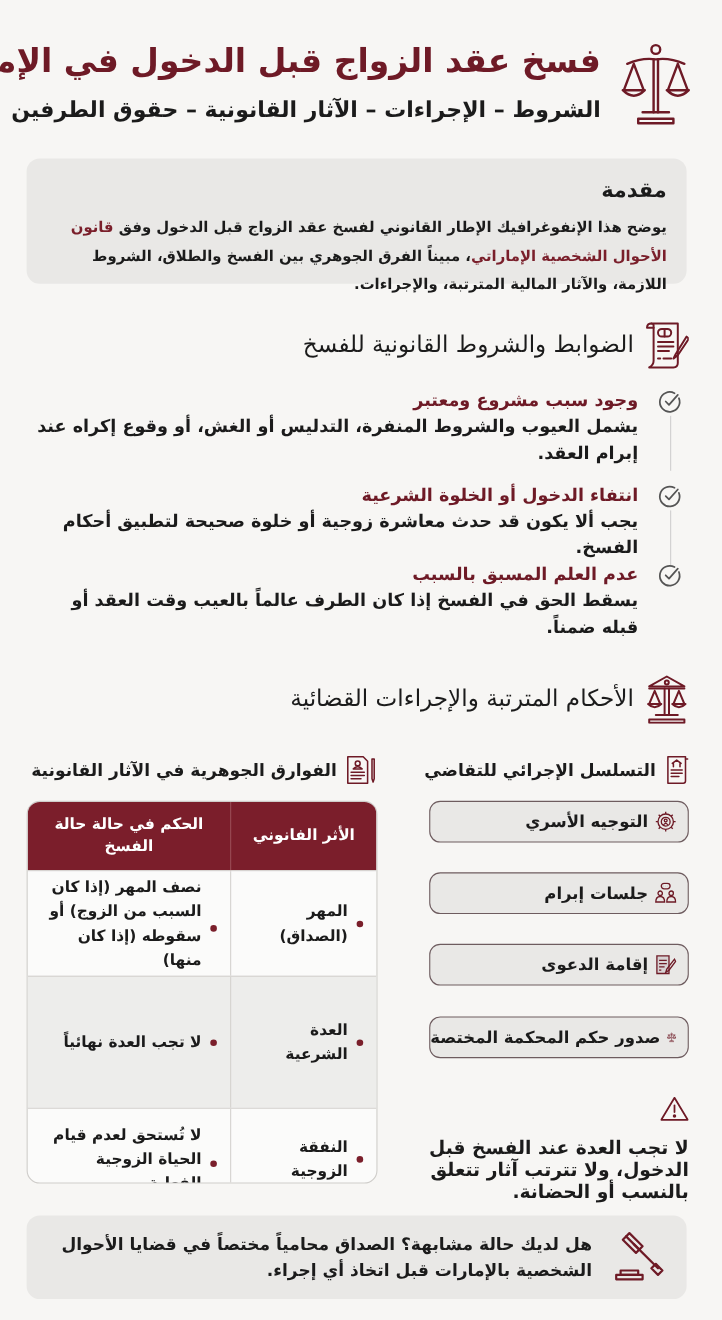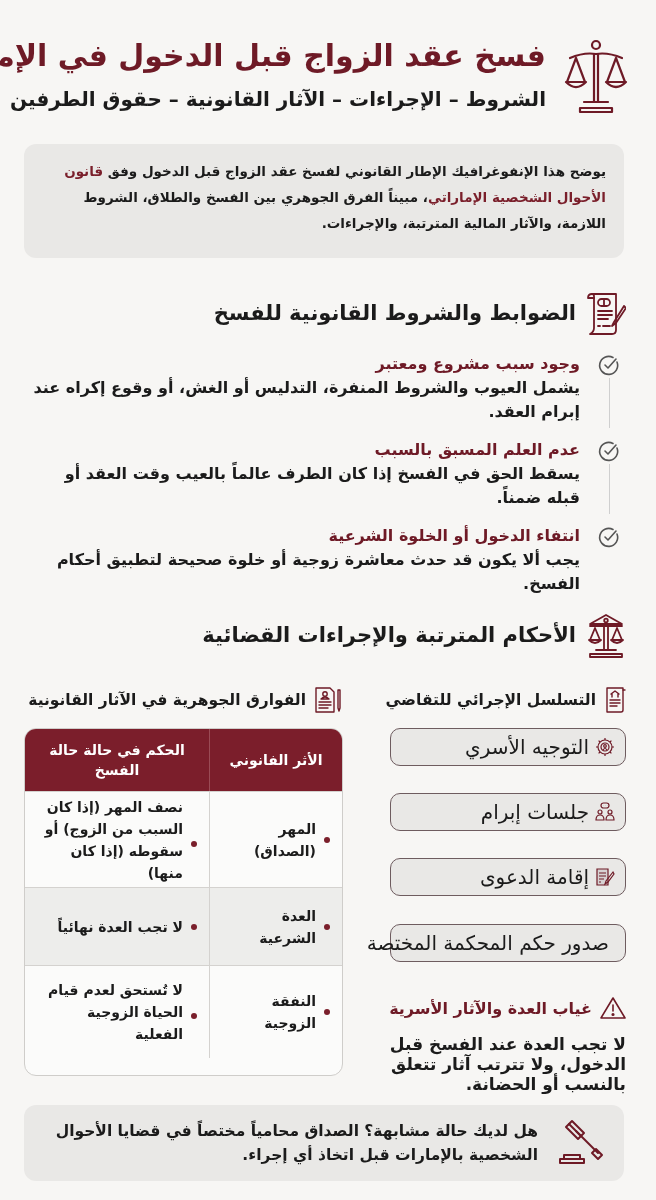--- a/index.html
+++ b/index.html
@@ -29,21 +29,21 @@
     position: absolute; top: 144px; left: 24px; right: 32px; height: 114px;
     background: #e9e8e6; border-radius: 12px; padding: 14px 18px;
   }
   .intro h2 { font-size: 19px; font-weight: bold; line-height: 30px; margin-bottom: 6px; }
   .intro p { font-size: 13.5px; font-weight: bold; line-height: 26px; }
   .intro p .hl { color: #7a1f2b; }
 
   
   .sec-head { position: absolute; right: 30px; display: flex; align-items: center; gap: 10px; }
   .sec-head .ic { width: 40px; height: 46px; }
-  .sec-head h3 { font-size: 21px; font-weight: bold; line-height: 32px; white-space: nowrap; }
+  .sec-head h3 { font-size: 21px; font-weight: normal; line-height: 32px; white-space: nowrap; }
 
   
   .cond { position: absolute; right: 36px; left: 30px; }
   .cond .row { position: relative; padding-right: 40px; }
   .cond .chk { position: absolute; right: 0; top: 2px; width: 22px; height: 22px; }
   .cond .line { position: absolute; right: 10px; width: 1.5px; background: #cfcfcf; }
   .cond .t { font-size: 16px; font-weight: bold; color: #6e1a26; line-height: 24px; }
   .cond .d { font-size: 16px; font-weight: bold; color: #1b1b1b; line-height: 24px; }
 
   
@@ -70,21 +70,21 @@
   .cellwrap .bul { margin-top: 8px; }
 
   
   .steps { position: absolute; top: 728px; left: 390px; width: 236px; }
   .step {
     position: absolute; left: 0; width: 236px; height: 38px;
     background: #e9e8e6; border: 1.5px solid #6e5c5f; border-radius: 10px;
     display: flex; align-items: center; padding-right: 10px; gap: 6px;
   }
   .step .ic { width: 20px; height: 20px; }
-  .step span { font-size: 20px; font-weight: normal; white-space: nowrap; }
+  .step span { font-size: 15px; font-weight: bold; white-space: nowrap; }
 
   
   .warn { position: absolute; top: 996px; right: 30px; left: 388px; }
   .warn .wh { display: flex; align-items: center; gap: 8px; }
   .warn .wh svg { width: 26px; height: 24px; }
   .warn .wh span { font-size: 16px; font-weight: bold; color: #6e1a26; white-space: nowrap; }
   .warn p { margin-top: 14px; font-size: 17px; font-weight: bold; line-height: 20px; }
 
   
   .cta {
@@ -106,20 +106,21 @@
     <path d="M2 44 Q12 54 22 44 Z"></path>
     <path d="M52 20 L43 44 M52 20 L61 44"></path>
     <path d="M42 44 Q52 54 62 44 Z"></path>
     <path d="M20 64 H44 M16 70 H48 V74 H16 Z"></path>
   </svg>
   <div class="title">فسخ عقد الزواج قبل الدخول في الإمارات</div>
   <div class="subtitle">الشروط – الإجراءات – الآثار القانونية – حقوق الطرفين</div>
 </div>
 
 <div class="intro">
+  <h2>مقدمة</h2>
   <p><span>يوضح هذا الإنفوغرافيك الإطار القانوني لفسخ عقد الزواج قبل الدخول وفق </span><span class="hl">قانون الأحوال الشخصية الإماراتي</span><span>، مبيناً الفرق الجوهري بين الفسخ والطلاق، الشروط اللازمة، والآثار المالية المترتبة، والإجراءات.</span></p>
 </div>
 
 <div class="sec-head" style="top:290px;">
   <svg class="ic" viewBox="0 0 40 46" fill="none" stroke="#6e1a26" stroke-width="1.8" stroke-linecap="round" stroke-linejoin="round">
     <path d="M6 4 H30 V40 Q30 44 26 44 H4 Q8 42 8 38 V6 Q8 4 6 4 Z"></path>
     <path d="M6 4 Q2 4 2 8 H8"></path>
     <rect x="12" y="9" width="12" height="7" rx="3.5"></rect>
     <path d="M18 9 V16"></path>
     <path d="M12 21 H26 M12 25 H26 M12 29 H22"></path>
@@ -134,35 +135,35 @@
   <div class="line" style="top:112px;height:50px;"></div>
 
   <div class="row" style="height:86px;">
     <svg class="chk" viewBox="0 0 22 22" fill="none" stroke="#555" stroke-width="1.6" stroke-linecap="round" stroke-linejoin="round">
       <path d="M19 8 A9 9 0 1 1 15 3.5"></path>
         <path d="M7 11 L10 14 L18 5"></path>
     </svg>
     <div class="t">وجود سبب مشروع ومعتبر</div>
     <div class="d">يشمل العيوب والشروط المنفرة، التدليس أو الغش، أو وقوع إكراه عند إبرام العقد.</div>
   </div>
+  <div class="row">
+    <svg class="chk" viewBox="0 0 22 22" fill="none" stroke="#555" stroke-width="1.6" stroke-linecap="round" stroke-linejoin="round">
+      <path d="M19 8 A9 9 0 1 1 15 3.5"></path>
+        <path d="M7 11 L10 14 L18 5"></path>
+    </svg>
+    <div class="t">انتفاء الدخول أو الخلوة الشرعية</div>
+    <div class="d">يجب ألا يكون قد حدث معاشرة زوجية أو خلوة صحيحة لتطبيق أحكام الفسخ.</div>
+  </div>
   <div class="row" style="height:86px;">
     <svg class="chk" viewBox="0 0 22 22" fill="none" stroke="#555" stroke-width="1.6" stroke-linecap="round" stroke-linejoin="round">
       <path d="M19 8 A9 9 0 1 1 15 3.5"></path>
         <path d="M7 11 L10 14 L18 5"></path>
     </svg>
     <div class="t">عدم العلم المسبق بالسبب</div>
     <div class="d">يسقط الحق في الفسخ إذا كان الطرف عالماً بالعيب وقت العقد أو قبله ضمناً.</div>
-  </div>
-  <div class="row">
-    <svg class="chk" viewBox="0 0 22 22" fill="none" stroke="#555" stroke-width="1.6" stroke-linecap="round" stroke-linejoin="round">
-      <path d="M19 8 A9 9 0 1 1 15 3.5"></path>
-        <path d="M7 11 L10 14 L18 5"></path>
-    </svg>
-    <div class="t">انتفاء الدخول أو الخلوة الشرعية</div>
-    <div class="d">يجب ألا يكون قد حدث معاشرة زوجية أو خلوة صحيحة لتطبيق أحكام الفسخ.</div>
   </div>
 </div>
 
 <div class="sec-head" style="top:612px;">
   <svg class="ic" viewBox="0 0 40 46" fill="none" stroke="#6e1a26" stroke-width="1.8" stroke-linecap="round" stroke-linejoin="round">
     <path d="M4 12 L20 3 L36 12 Z"></path>
     <circle cx="20" cy="8.5" r="1.8"></circle>
     <path d="M4 14 H36"></path>
     <path d="M18 14 V38 M22 14 V38"></path>
     <path d="M9 16 L4 28 M9 16 L14 28"></path>
@@ -207,21 +208,21 @@
         <span class="bul"></span>
         <span>المهر (الصداق)</span>
       </div>
     <div class="c2">
         <div class="cellwrap">
           <span class="bul"></span>
           <span>نصف المهر (إذا كان السبب من الزوج) أو سقوطه (إذا كان منها)</span>
         </div>
       </div>
   </div>
-  <div class="r alt" style="height:78px;text-align:right;">
+  <div class="r alt" style="height:120px;text-align:right;">
     <div class="c1">
         <span class="bul"></span>
         <span>العدة الشرعية</span>
       </div>
     <div class="c2">
         <span class="bul"></span>
         <span>لا تجب العدة نهائياً</span>
       </div>
   </div>
   <div class="r" style="height:93px;">
@@ -280,21 +281,20 @@
   </div>
 </div>
 
 <div class="warn">
   <div class="wh">
     <svg viewBox="0 0 26 24" fill="none" stroke="#6e1a26" stroke-width="1.6" stroke-linejoin="round" stroke-linecap="round">
       <path d="M13 2 L25 22 H1 Z"></path>
         <path d="M13 9 V15"></path>
         <circle cx="13" cy="18.5" r="0.8" fill="#6e1a26"></circle>
     </svg>
-    <span>غياب العدة والآثار الأسرية</span>
   </div>
   <p>لا تجب العدة عند الفسخ قبل الدخول، ولا تترتب آثار تتعلق بالنسب أو الحضانة.</p>
 </div>
 
 <div class="cta">
   <svg viewBox="0 0 52 52" fill="none" stroke="#6e1a26" stroke-width="2" stroke-linejoin="round" stroke-linecap="round">
     <path d="M18 4 L30 16 L24 22 L12 10 Z"></path>
     <path d="M15 7 L27 19"></path>
     <path d="M22 14 L44 36"></path>
     <path d="M42 32 L48 38 L44 42 L38 36 Z"></path>

